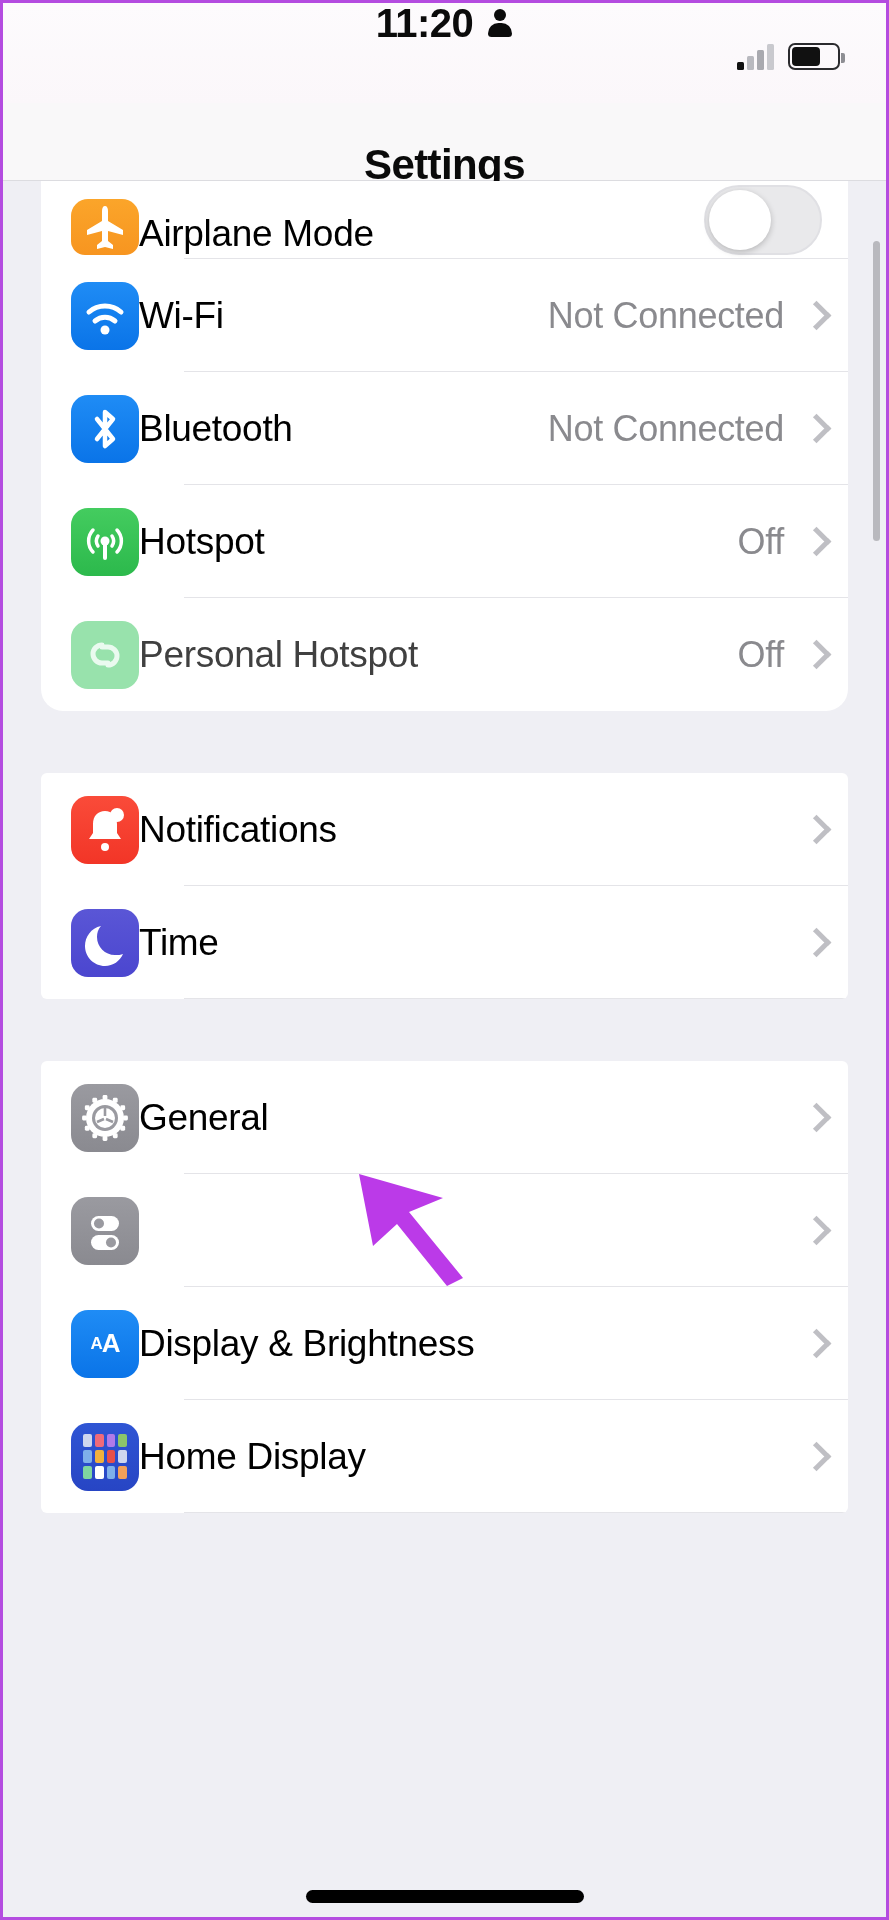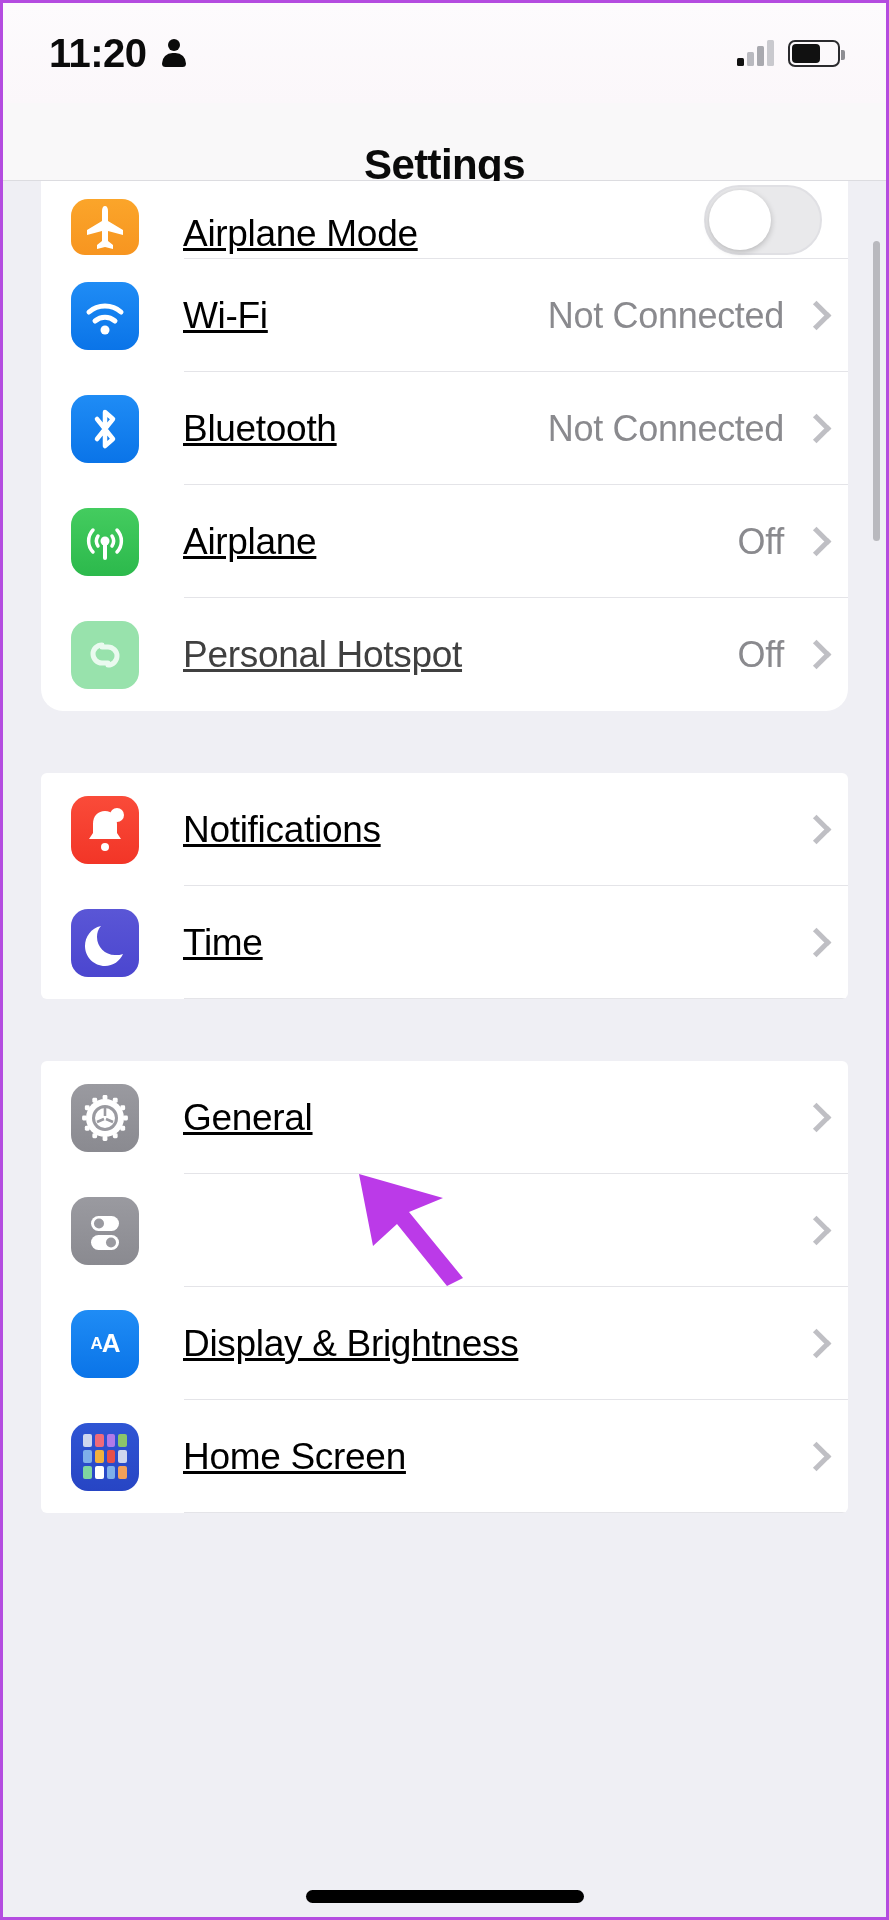--- a/index.html
+++ b/index.html
@@ -17,20 +17,21 @@
     overflow: hidden;
   }
 
   
   .status-bar {
     position: relative;
     height: 100px;
     background: linear-gradient(180deg,#fdfbfd 0%, #fbf7fa 100%);
     display: flex; align-items: center;
     padding: 0 46px;
+    flex-direction: column;
   }
   .status-left { display: flex; align-items: center; gap: 14px; }
   .status-time {
     font-size: 40px; font-weight: 700; color: #0b0b0b;
     letter-spacing: -0.5px; line-height: 1;
   }
   .person-icon { width: 26px; height: 30px; position: relative; }
   .person-icon .head {
     position: absolute; left: 7px; top: 1px;
     width: 12px; height: 12px; border-radius: 50%; background: #0b0b0b;
@@ -111,22 +112,22 @@
 
   .icon {
     width: 68px; height: 68px; border-radius: 17px;
     flex: 0 0 68px;
     display:flex; align-items:center; justify-content:center;
     position: relative; overflow: hidden;
   }
   .row.clipped .icon { height: 56px; border-radius: 17px 17px 14px 14px; align-self:flex-end; }
 
   .label {
-    font-size: 37px; color: #000; margin-left: 44px;
-    letter-spacing: -0.3px; white-space: nowrap; text-decoration: underline;
+    font-size: 37px; color: #000; 
+    letter-spacing: -0.3px; white-space: nowrap;
   }
   .label.dim { color: #404040; }
 
   .value {
     margin-left: auto; font-size: 36px; color: #8a8a8e;
     letter-spacing: -0.3px; white-space: nowrap;
   }
   .chevron {
     margin-left: 22px; width: 16px; height: 30px; flex:0 0 16px;
     position: relative;
@@ -266,21 +267,21 @@
                 <g fill="none" stroke="#fff" stroke-width="3.5" stroke-linecap="round">
                   <path d="M22 22a16 16 0 000 22"></path>
                   <path d="M46 22a16 16 0 010 22"></path>
                   <path d="M27 28a9 9 0 000 10"></path>
                   <path d="M41 28a9 9 0 010 10"></path>
                 </g>
                 <circle cx="34" cy="33" r="4.5" fill="#fff"></circle>
                 <rect x="32" y="35" width="4" height="17" rx="2" fill="#fff"></rect>
               </svg>
             </span>
-            <span class="label">Airplane</span>
+            <span class="label">Hotspot</span>
             <span class="value">Off</span>
             <span class="chevron"></span>
             <span class="sep"></span>
           </div>
           <div class="row last">
             <span class="icon ic-hotspot">
               <svg class="glyph" viewBox="0 0 68 68">
                 <g fill="none" stroke="#eafaef" stroke-width="5" stroke-linecap="round">
                   <path d="M31 24a9 9 0 000 18h6"></path>
                   <path d="M37 44a9 9 0 000-18h-6"></path>
@@ -392,21 +393,21 @@
                 <span style="background:#7fb0ea"></span>
                 <span style="background:#f2b13c"></span>
                 <span style="background:#e8504a"></span>
                 <span style="background:#cfd6ee"></span>
                 <span style="background:#7fd6a0"></span>
                 <span style="background:#ffffff"></span>
                 <span style="background:#7fb0ea"></span>
                 <span style="background:#f2a05a"></span>
               </div>
             </span>
-            <span class="label">Home Screen</span>
+            <span class="label">Home Display</span>
             <span class="value" style="margin-left:auto"></span>
             <span class="chevron"></span>
             <span class="sep"></span>
           </div>
         </div>
       </div>
     <div class="scrollbar"></div>
 
     <svg class="arrow-annot" viewBox="0 0 200 120">
       <polygon points="8,8 92,32 58,46 112,112 96,120 46,58 22,80" fill="#bb3ae8" transform="translate(4,0)"></polygon>

